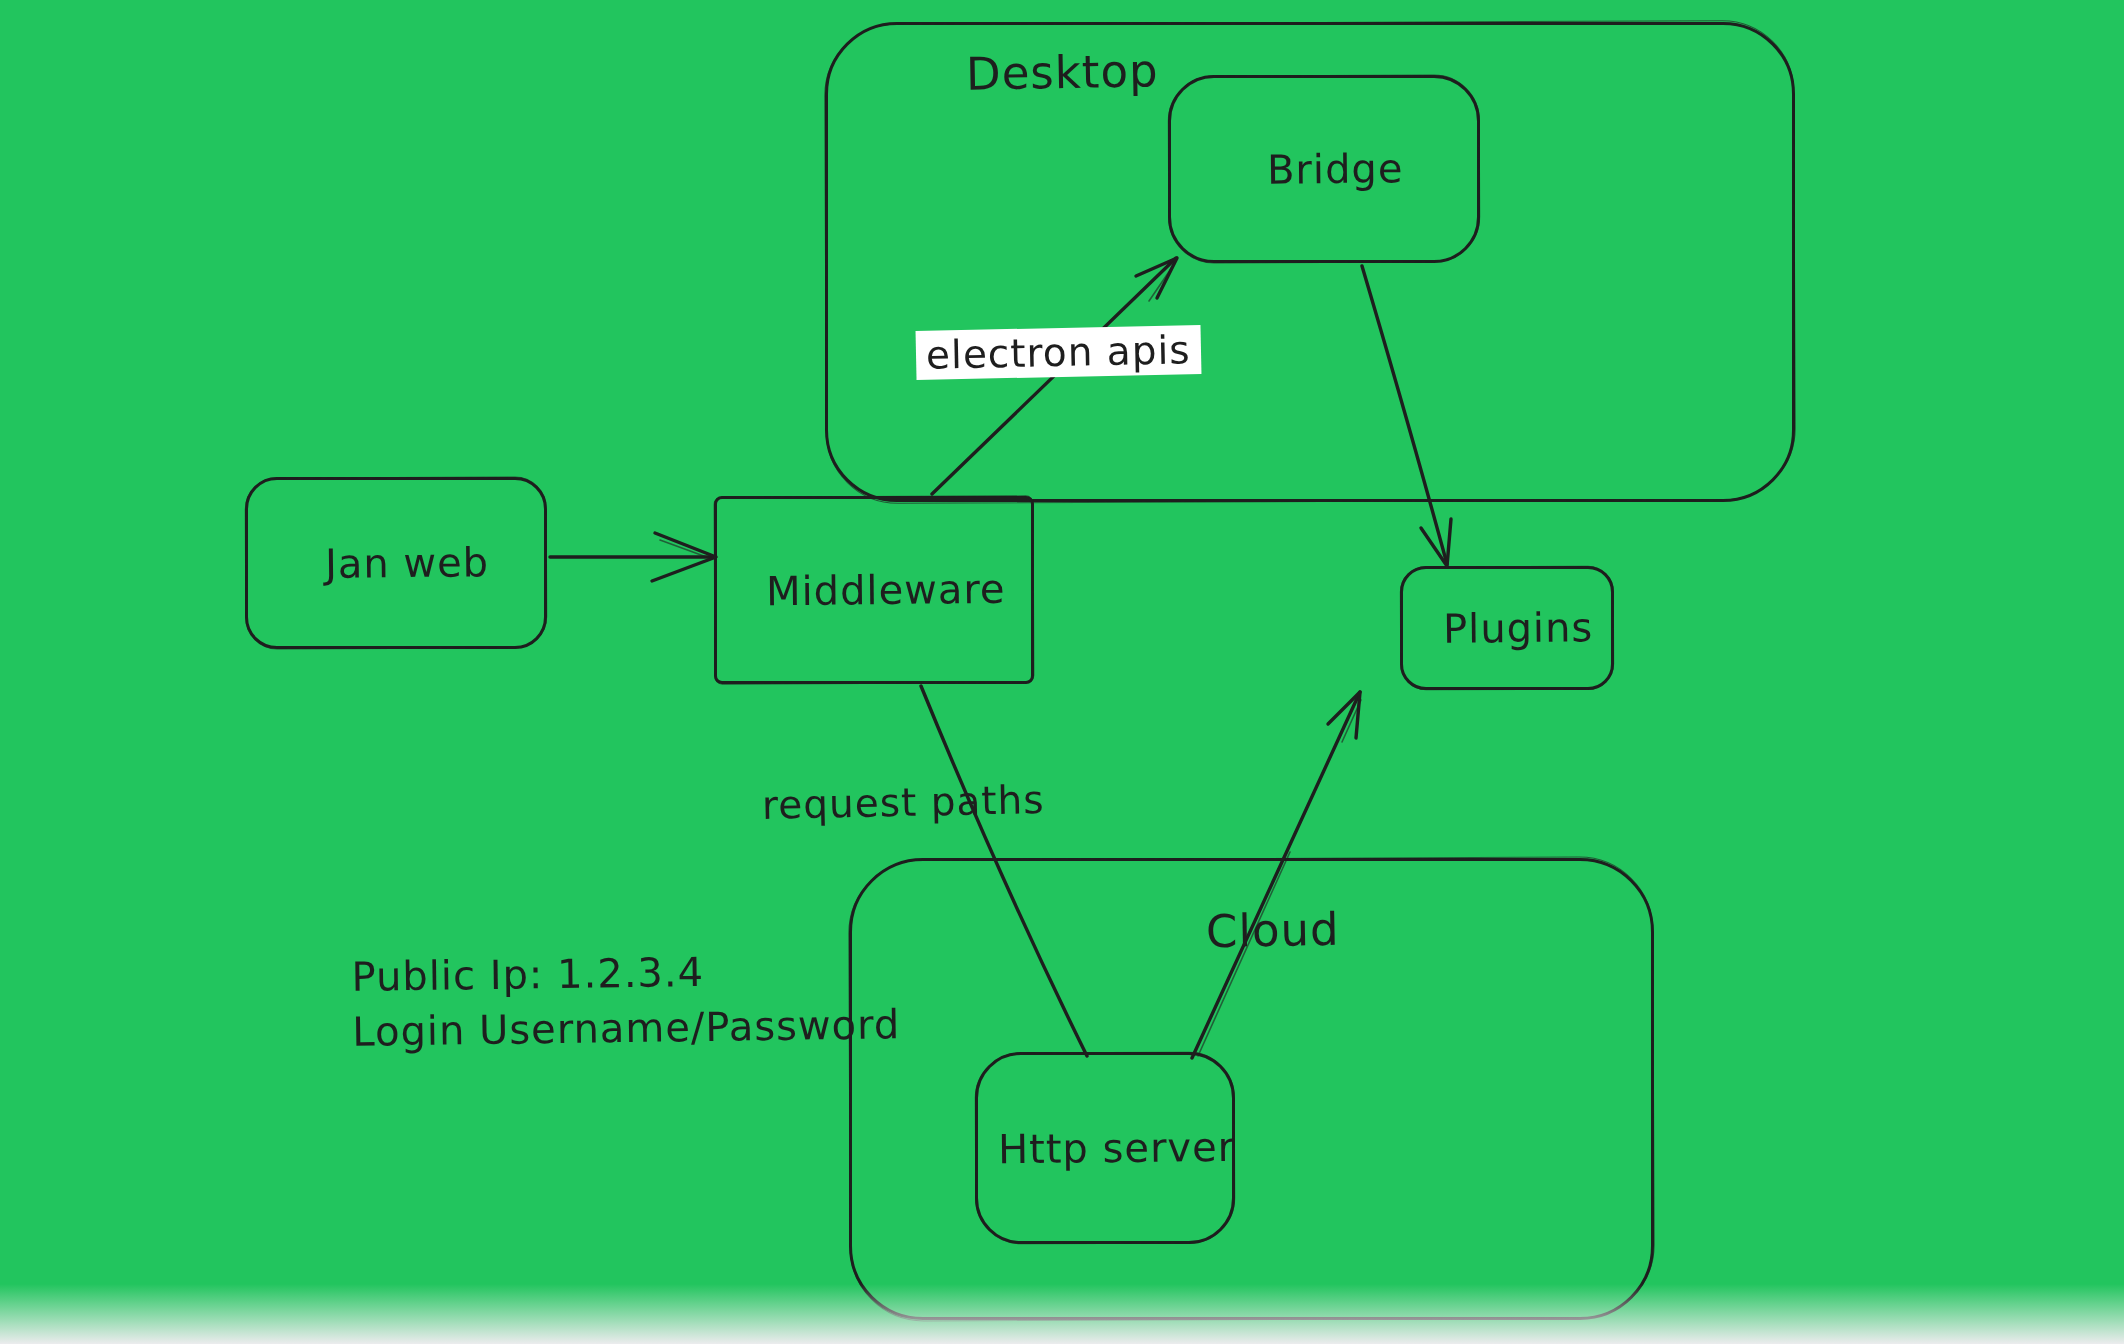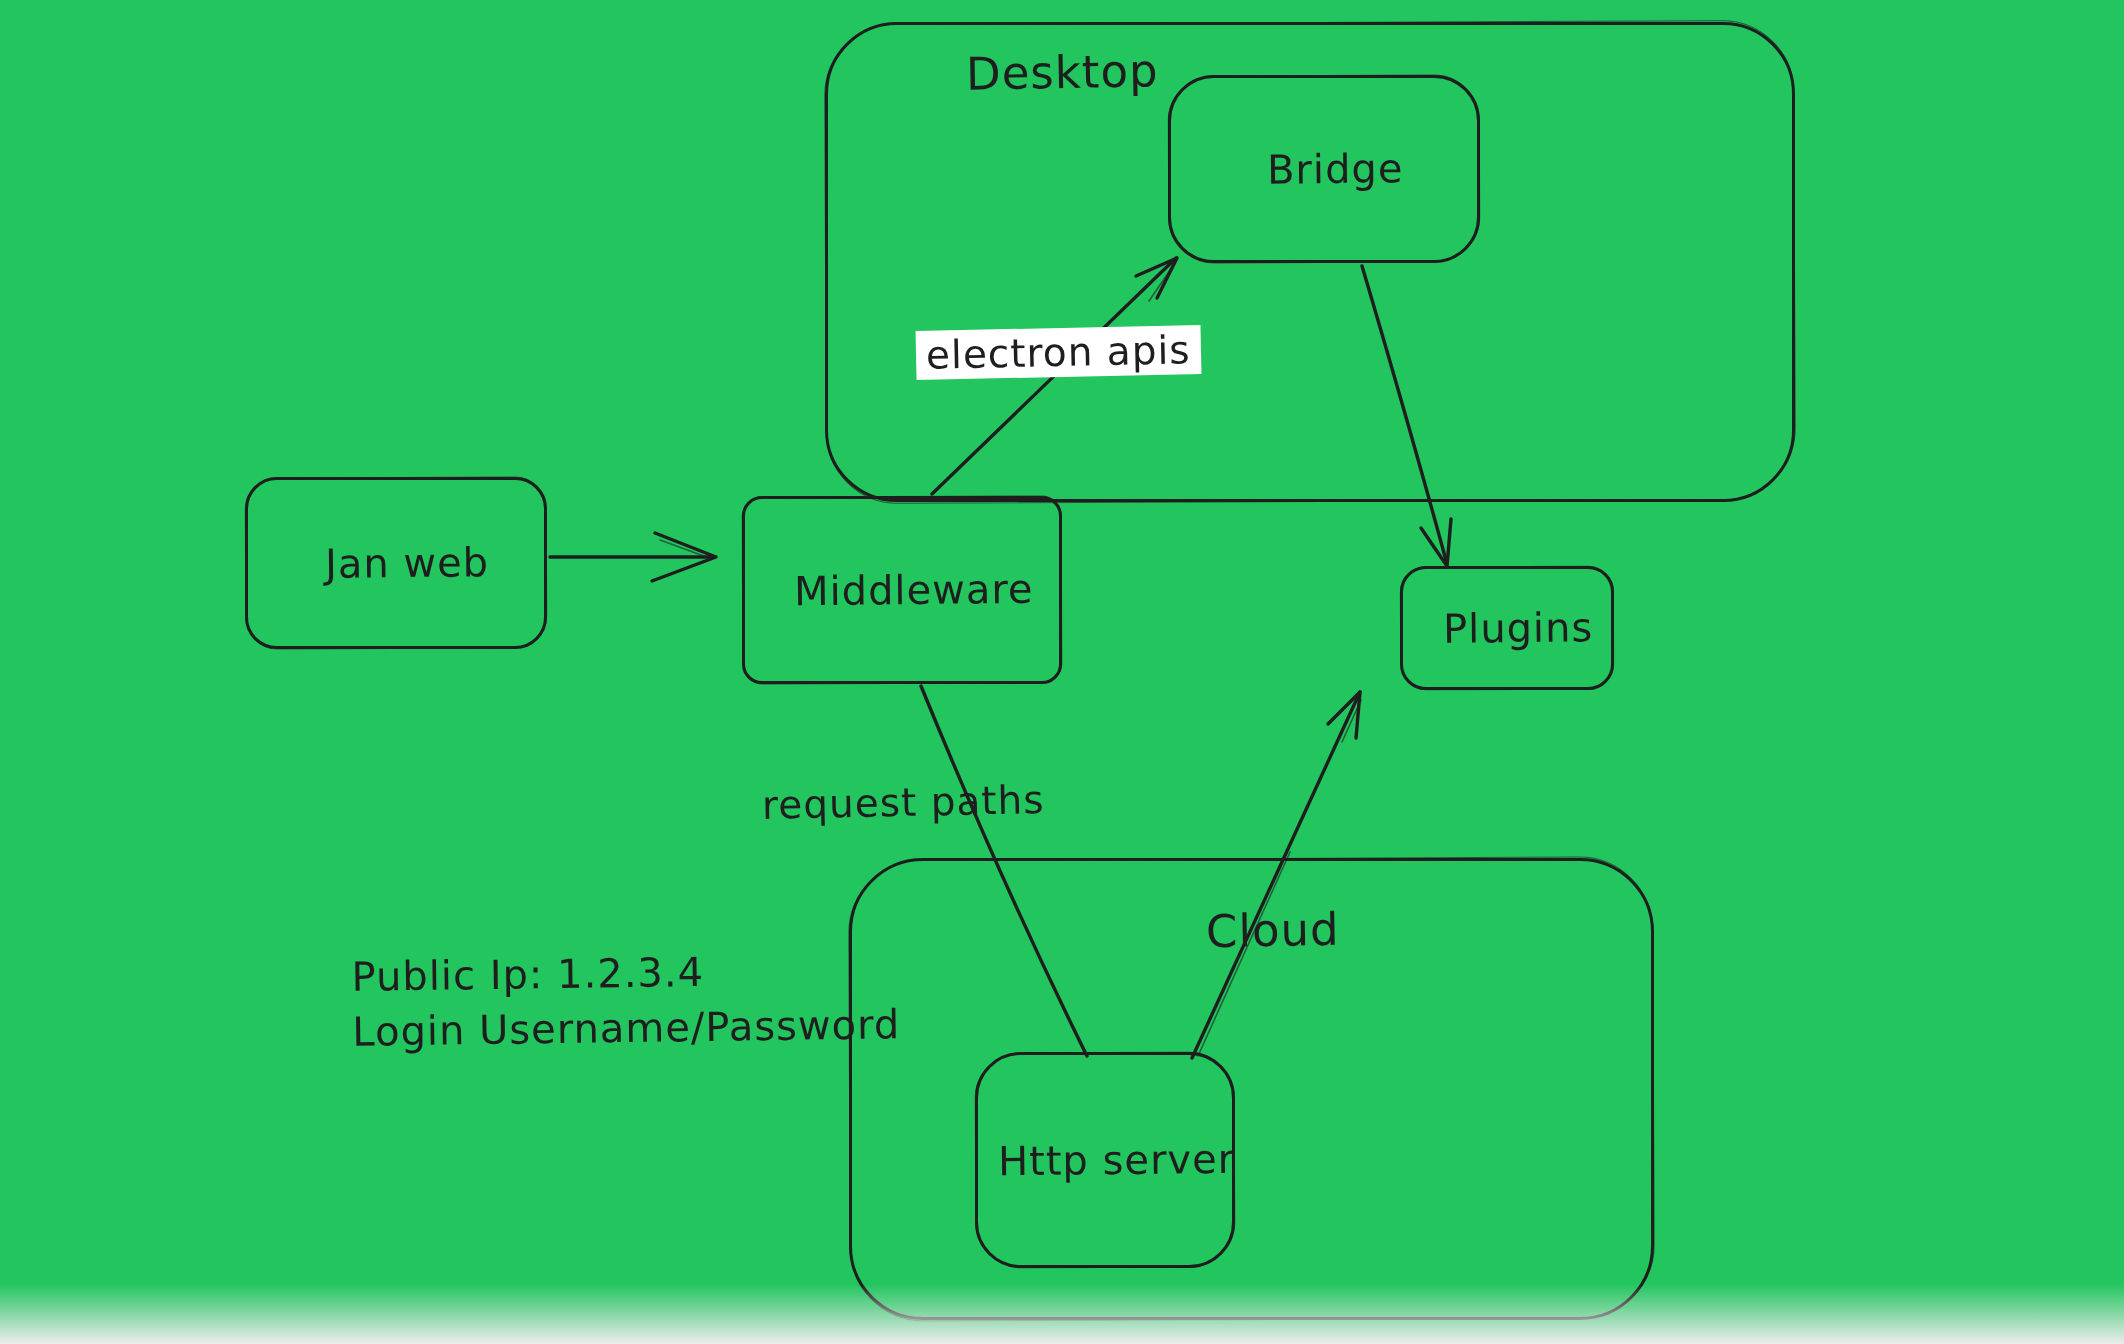--- a/index.html
+++ b/index.html
@@ -92,24 +92,24 @@
     left: 0; right: 0; bottom: 0;
     height: 60px;
     background: linear-gradient(to bottom, rgba(236,236,238,0) 0%, #ececee 100%);
     z-index: 5;
   }
 
   
   #desktop-box  { left: 825px;  top: 22px;   width: 970px; height: 480px; border-radius: 72px; }
   #cloud-box    { left: 849px;  top: 858px;  width: 805px; height: 462px; border-radius: 74px; }
   #janweb-box   { left: 245px;  top: 477px;  width: 302px; height: 172px; border-radius: 32px; }
-  #middleware-box { left: 742px; top: 496px; width: 320px; height: 188px; border-radius: 20px; }
+  #middleware-box { left: 714px; top: 496px; width: 320px; height: 188px; border-radius: 8px; }
   #bridge-box   { left: 1168px; top: 75px;   width: 312px; height: 188px; border-radius: 46px; }
   #plugins-box  { left: 1400px; top: 566px;  width: 214px; height: 124px; border-radius: 26px; }
-  #httpserver-box { left: 975px; top: 1052px; width: 260px; height: 216px; border-radius: 46px; }
+  #httpserver-box { left: 975px; top: 1052px; width: 260px; height: 192px; border-radius: 46px; }
   #desktop-label { left: 966px;  top: 46px; }
   #cloud-label   { left: 1206px; top: 904px; }
   #electron-apis-label { left: 916px; top: 328px; }
   #request-paths-label { left: 762px; top: 780px; }
 </style>
 </head>
 <body>
 
 <div class="canvas">
 

